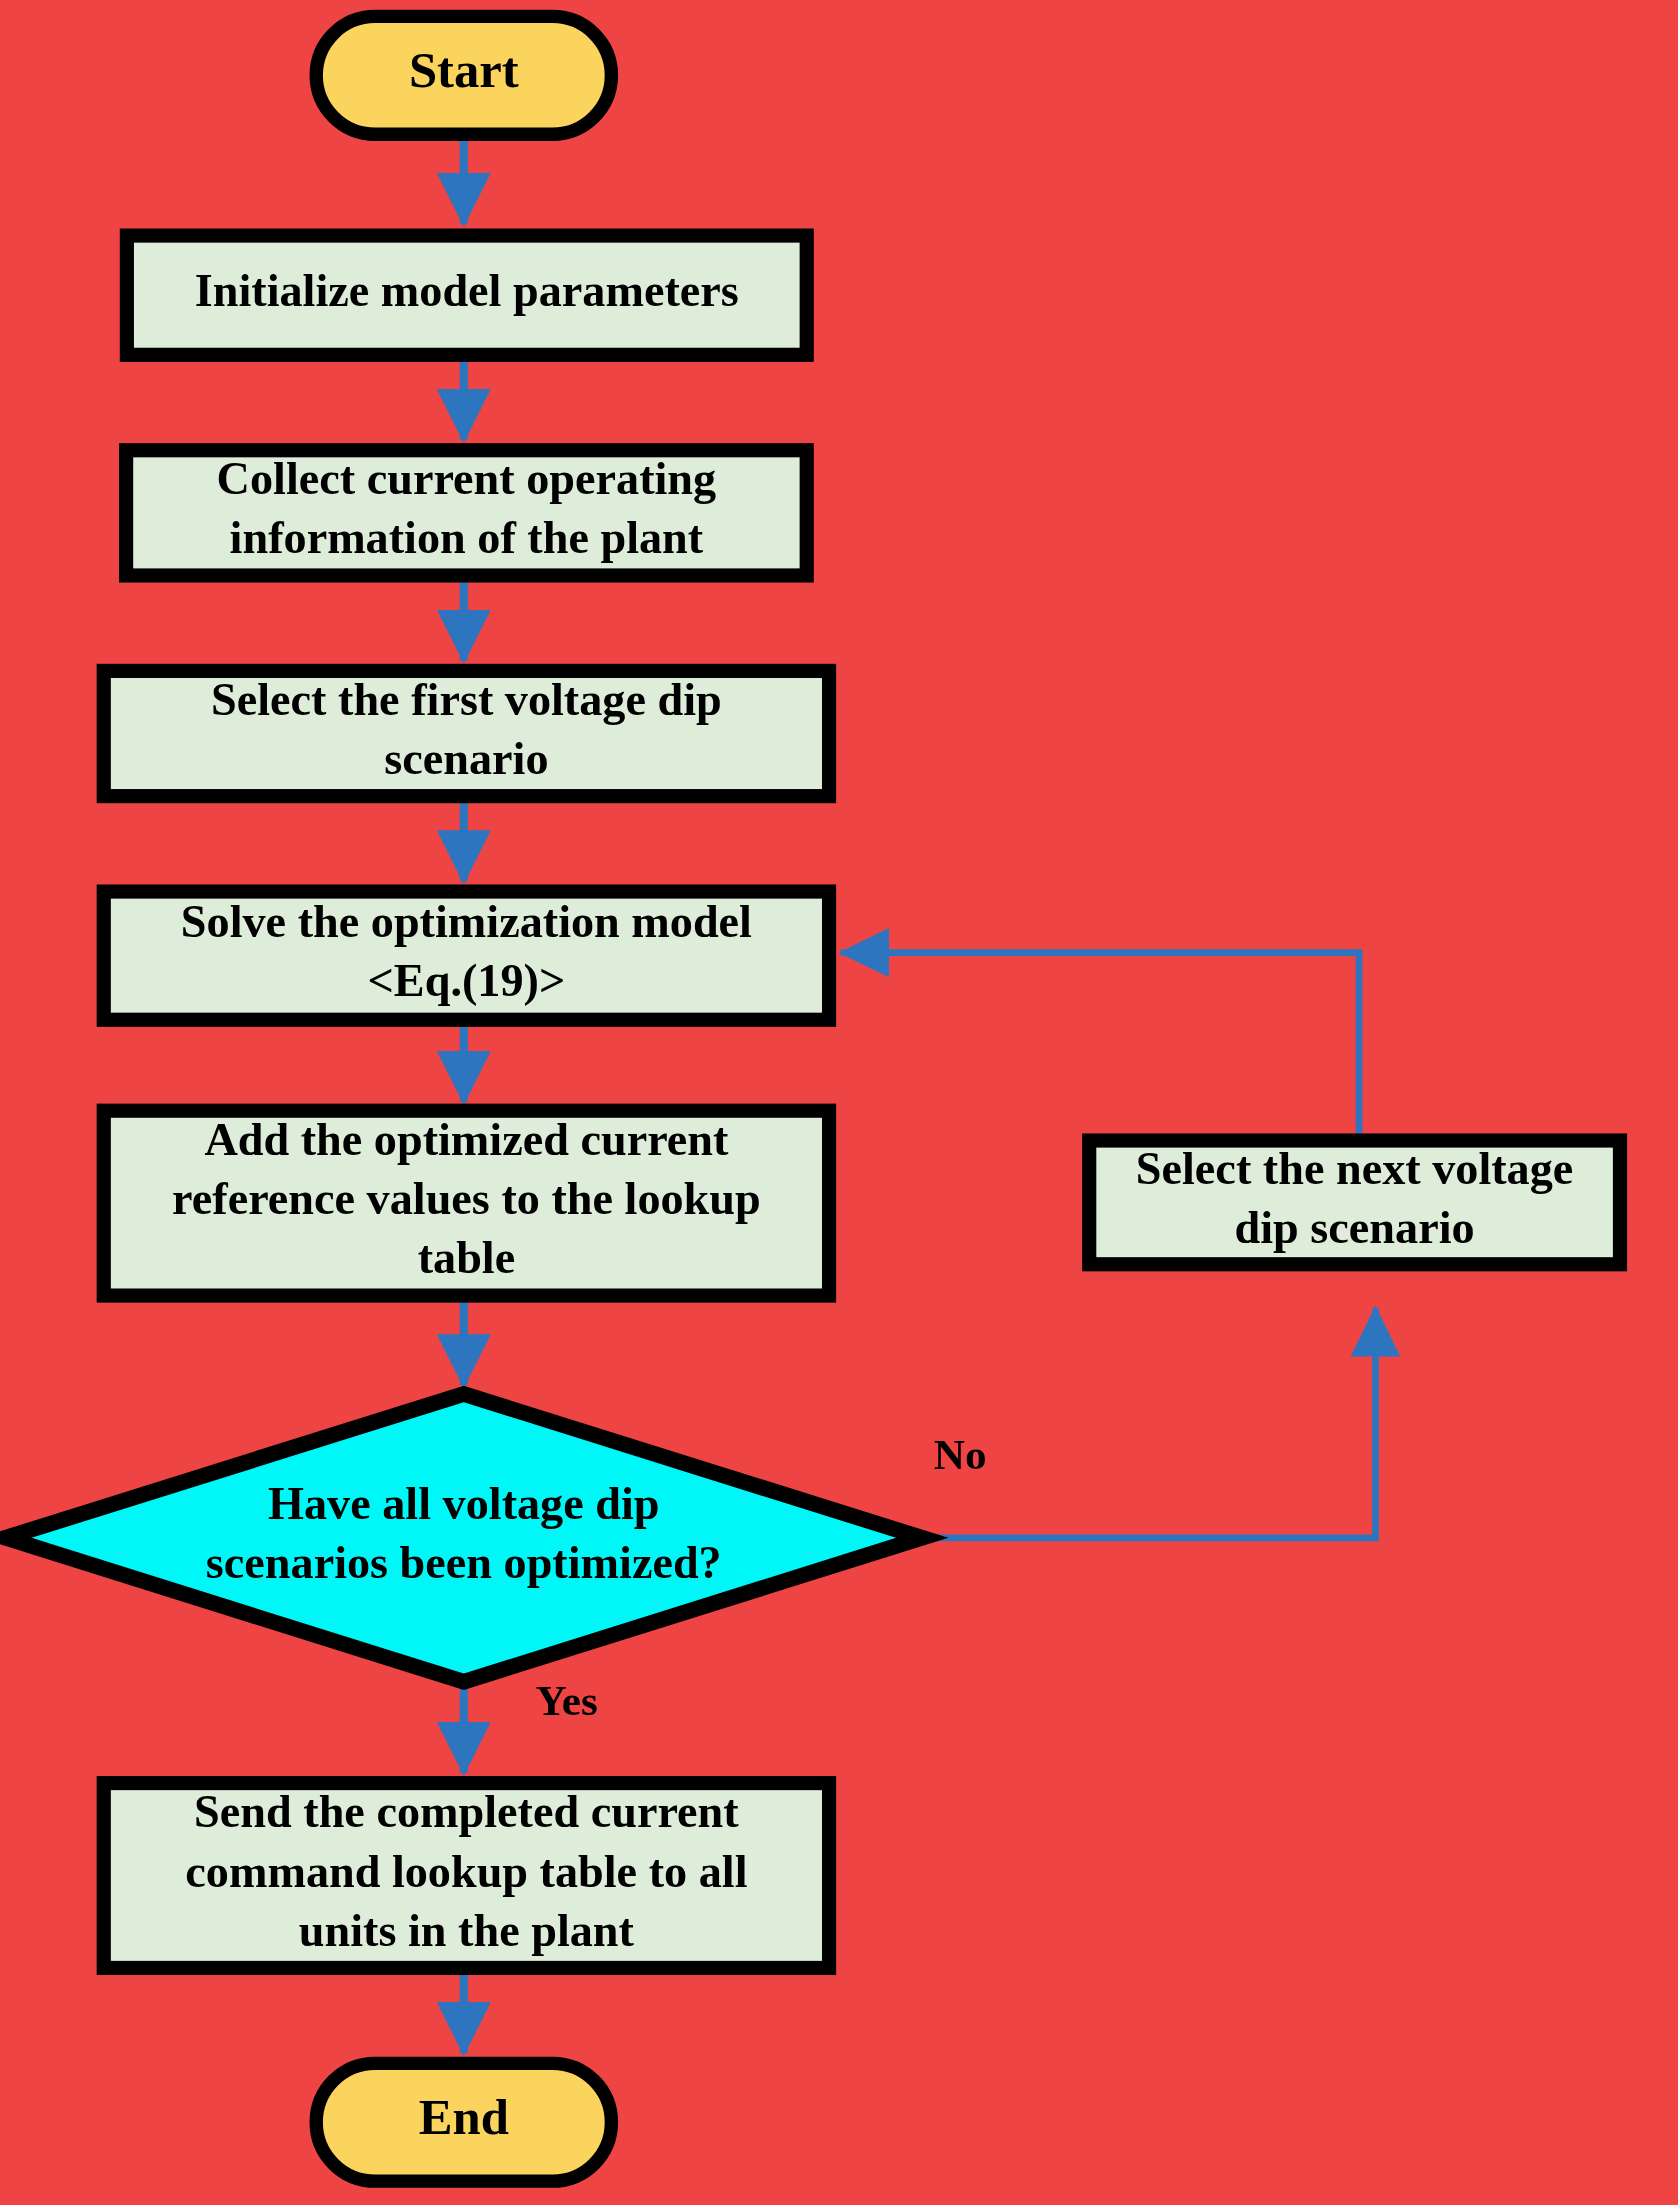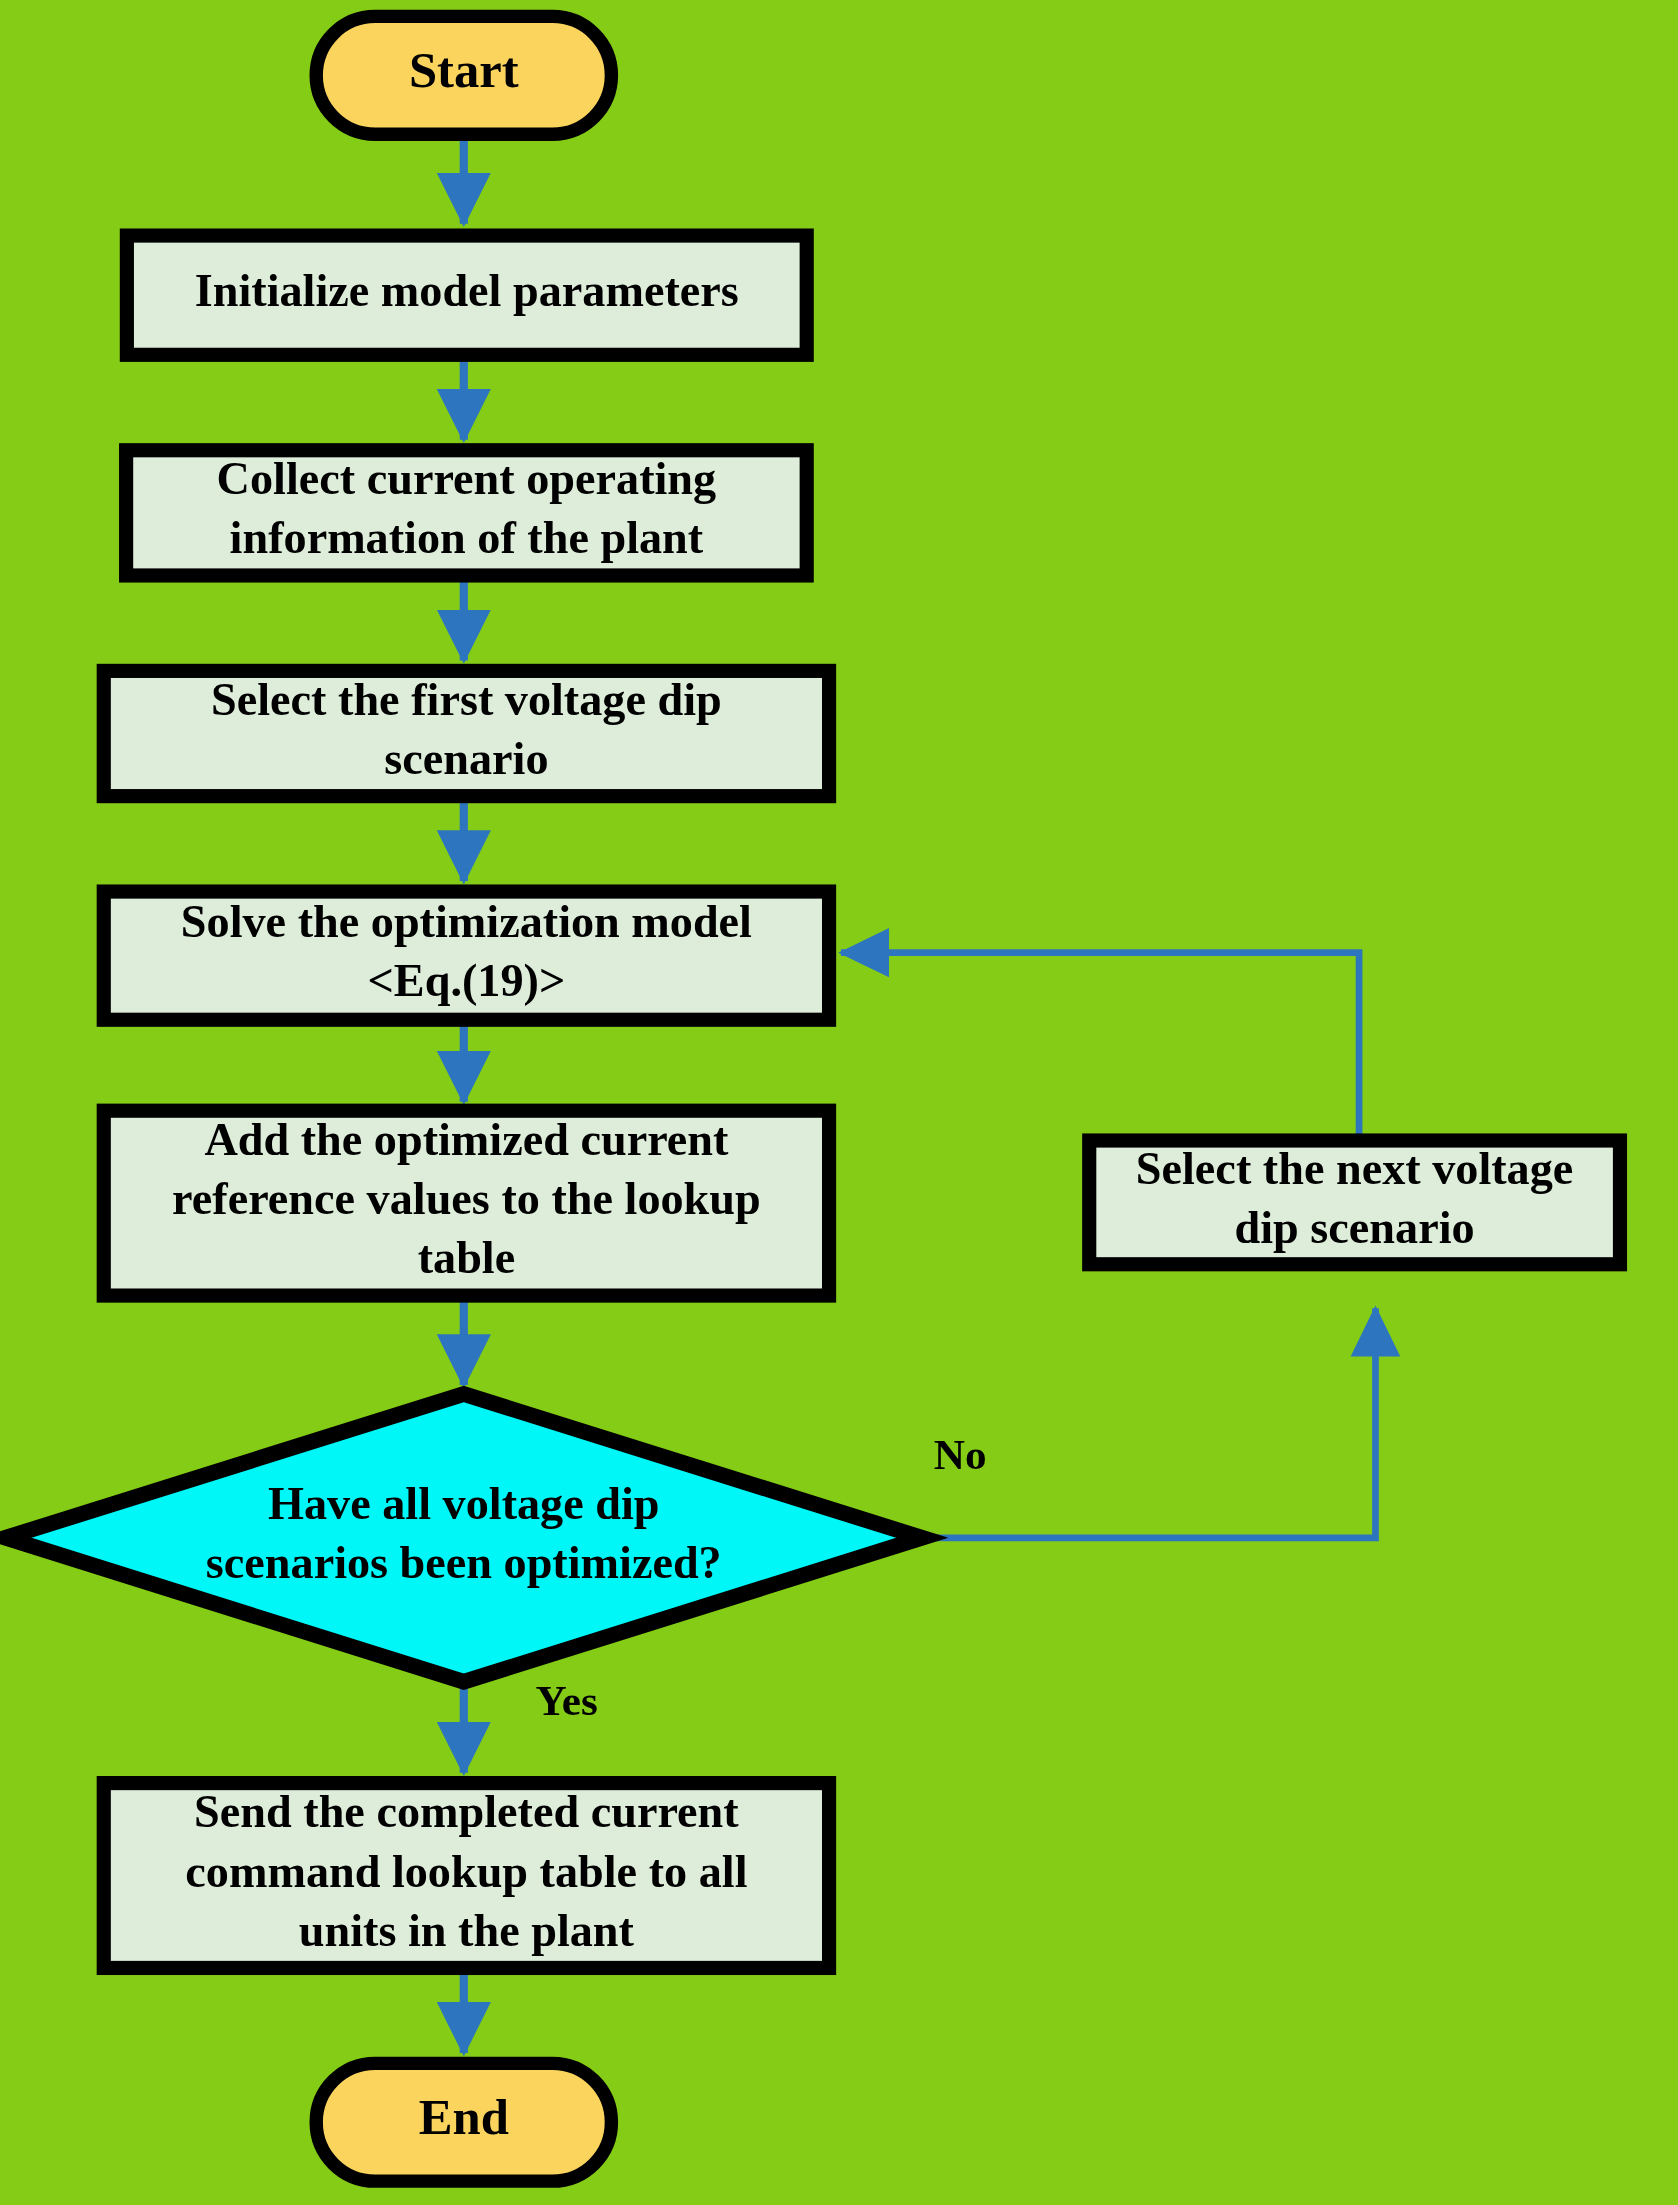--- a/index.html
+++ b/index.html
@@ -8,21 +8,21 @@
     padding: 0;
     background: #ffffff;
   }
   body {
     font-family: "Liberation Serif", "DejaVu Serif", serif;
   }
   #flow-root {
     position: relative;
     width: 1679px;
     height: 2205px;
-    background: #84cc16;
+    background: #ef4444;
     overflow: hidden;
   }
   svg#flow-svg {
     position: absolute;
     left: 0;
     top: 0;
     width: 1679px;
     height: 2205px;
     display: block;
   }

